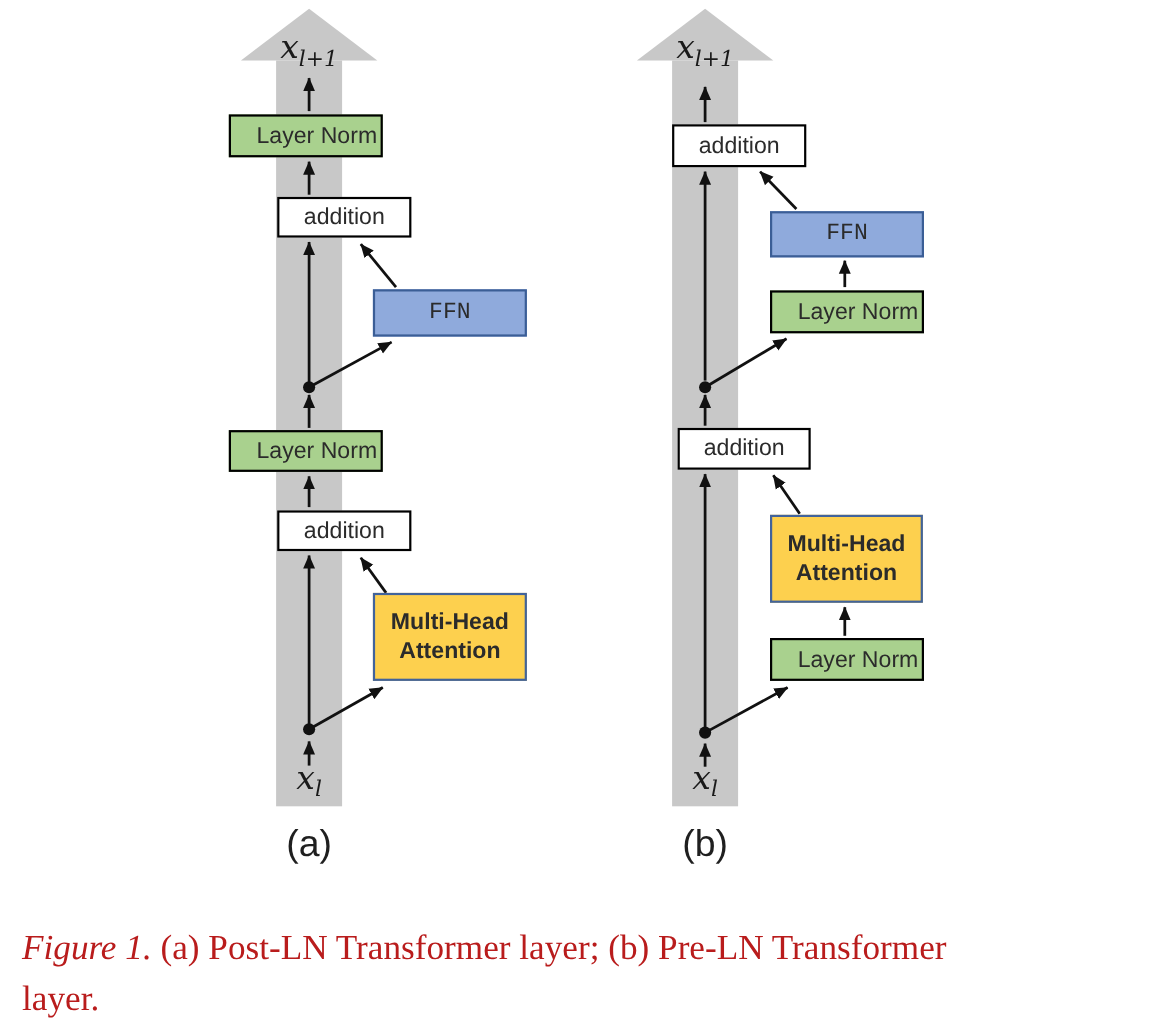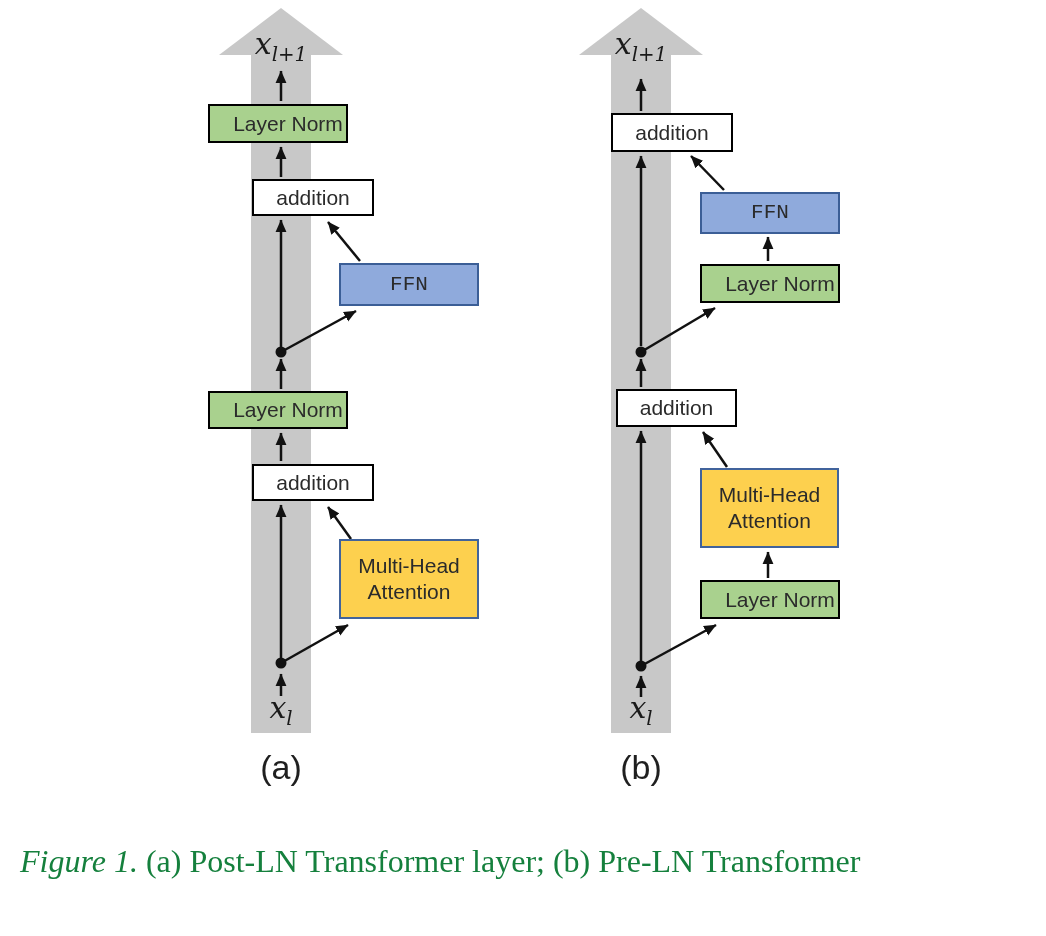--- a/index.html
+++ b/index.html
@@ -19,21 +19,21 @@
   svg.flows line{stroke:var(--arrow-black,#111);stroke-width:2.5;}
   svg.flows circle{fill:var(--arrow-black,#111);}
 
   
   .box{position:absolute;box-sizing:border-box;display:flex;align-items:center;justify-content:center;
        text-align:center;z-index:2;font-size:21px;line-height:1.22;color:var(--box-text,#2b2b2b);
        border:2.5px solid #000;background:#fff;}
   .green{background:var(--green-fill,#a9d18e);border-color:#000;padding-left:20px;}
   .white{background:#fff;border-color:#000;margin-left:32px;}
   .blue{background:var(--blue-fill,#8faadc);border:2px solid var(--blue-border,#3b5e96);font-family:Liberation Mono, monospace;}
-  .yellow{background:var(--yellow-fill,#fdd04e);border:2px solid var(--yellow-border,#41639c);}
+  .yellow{background:var(--yellow-fill,#fdd04e);border:2px solid var(--yellow-border,#41639c);font-weight:bold;}
 
   .box.a-ln-top {left:208px;top:104px;width:140px;height:39px;}
   .box.a-add-top{left:220px;top:179px;width:122px;height:37px;}
   .box.a-ffn    {left:339px;top:263px;width:140px;height:43px;}
   .box.a-ln-mid {left:208px;top:391px;width:140px;height:38px;}
   .box.a-add-bot{left:220px;top:464px;width:122px;height:37px;}
   .box.a-mha    {left:339px;top:539px;width:140px;height:80px;padding:4px;}
 
   .box.b-add-top{left:579px;top:113px;width:122px;height:39px;}
   .box.b-ffn    {left:700px;top:192px;width:140px;height:42px;}
@@ -49,21 +49,21 @@
   .out-a{left:221px;top:26px;} .out-b{left:581px;top:26px;}
   .in-a{left:221px;top:690px;} .in-b{left:581px;top:690px;}
 
   
   .panel-label{position:absolute;width:120px;text-align:center;z-index:2;
                font-size:34px;color:#1f1f1f;}
   .panel-a{left:221px;top:748px;} .panel-b{left:581px;top:748px;}
 
   
   .caption{position:absolute;left:20px;top:838px;width:1005px;z-index:2;
-           font-family:"Liberation Serif",serif;font-size:32px;color:#15803d;line-height:1.44;}
+           font-family:"Liberation Serif",serif;font-size:32px;color:#b91c1c;line-height:1.44;}
   .cap-label{font-style:italic;}
 </style>
 </head>
 <body>
 
 <div class="stage">
 
   <div class="band band-a"></div>
   <div class="bighead bighead-a"></div>
   <div class="band band-b"></div>
@@ -122,15 +122,16 @@
   <div class="mathlabel out-a"><span>x</span><sub>l+1</sub></div>
   <div class="mathlabel in-a"><span>x</span><sub>l</sub></div>
   <div class="mathlabel out-b"><span>x</span><sub>l+1</sub></div>
   <div class="mathlabel in-b"><span>x</span><sub>l</sub></div>
 
   <div class="panel-label panel-a">(a)</div>
   <div class="panel-label panel-b">(b)</div>
 
   <div class="caption">
     <div><span class="cap-label">Figure 1.</span> <span>(a) Post-LN Transformer layer; (b) Pre-LN Transformer</span></div>
+    <div>layer.</div>
   </div>
 
 </div>
 
 </body></html>

